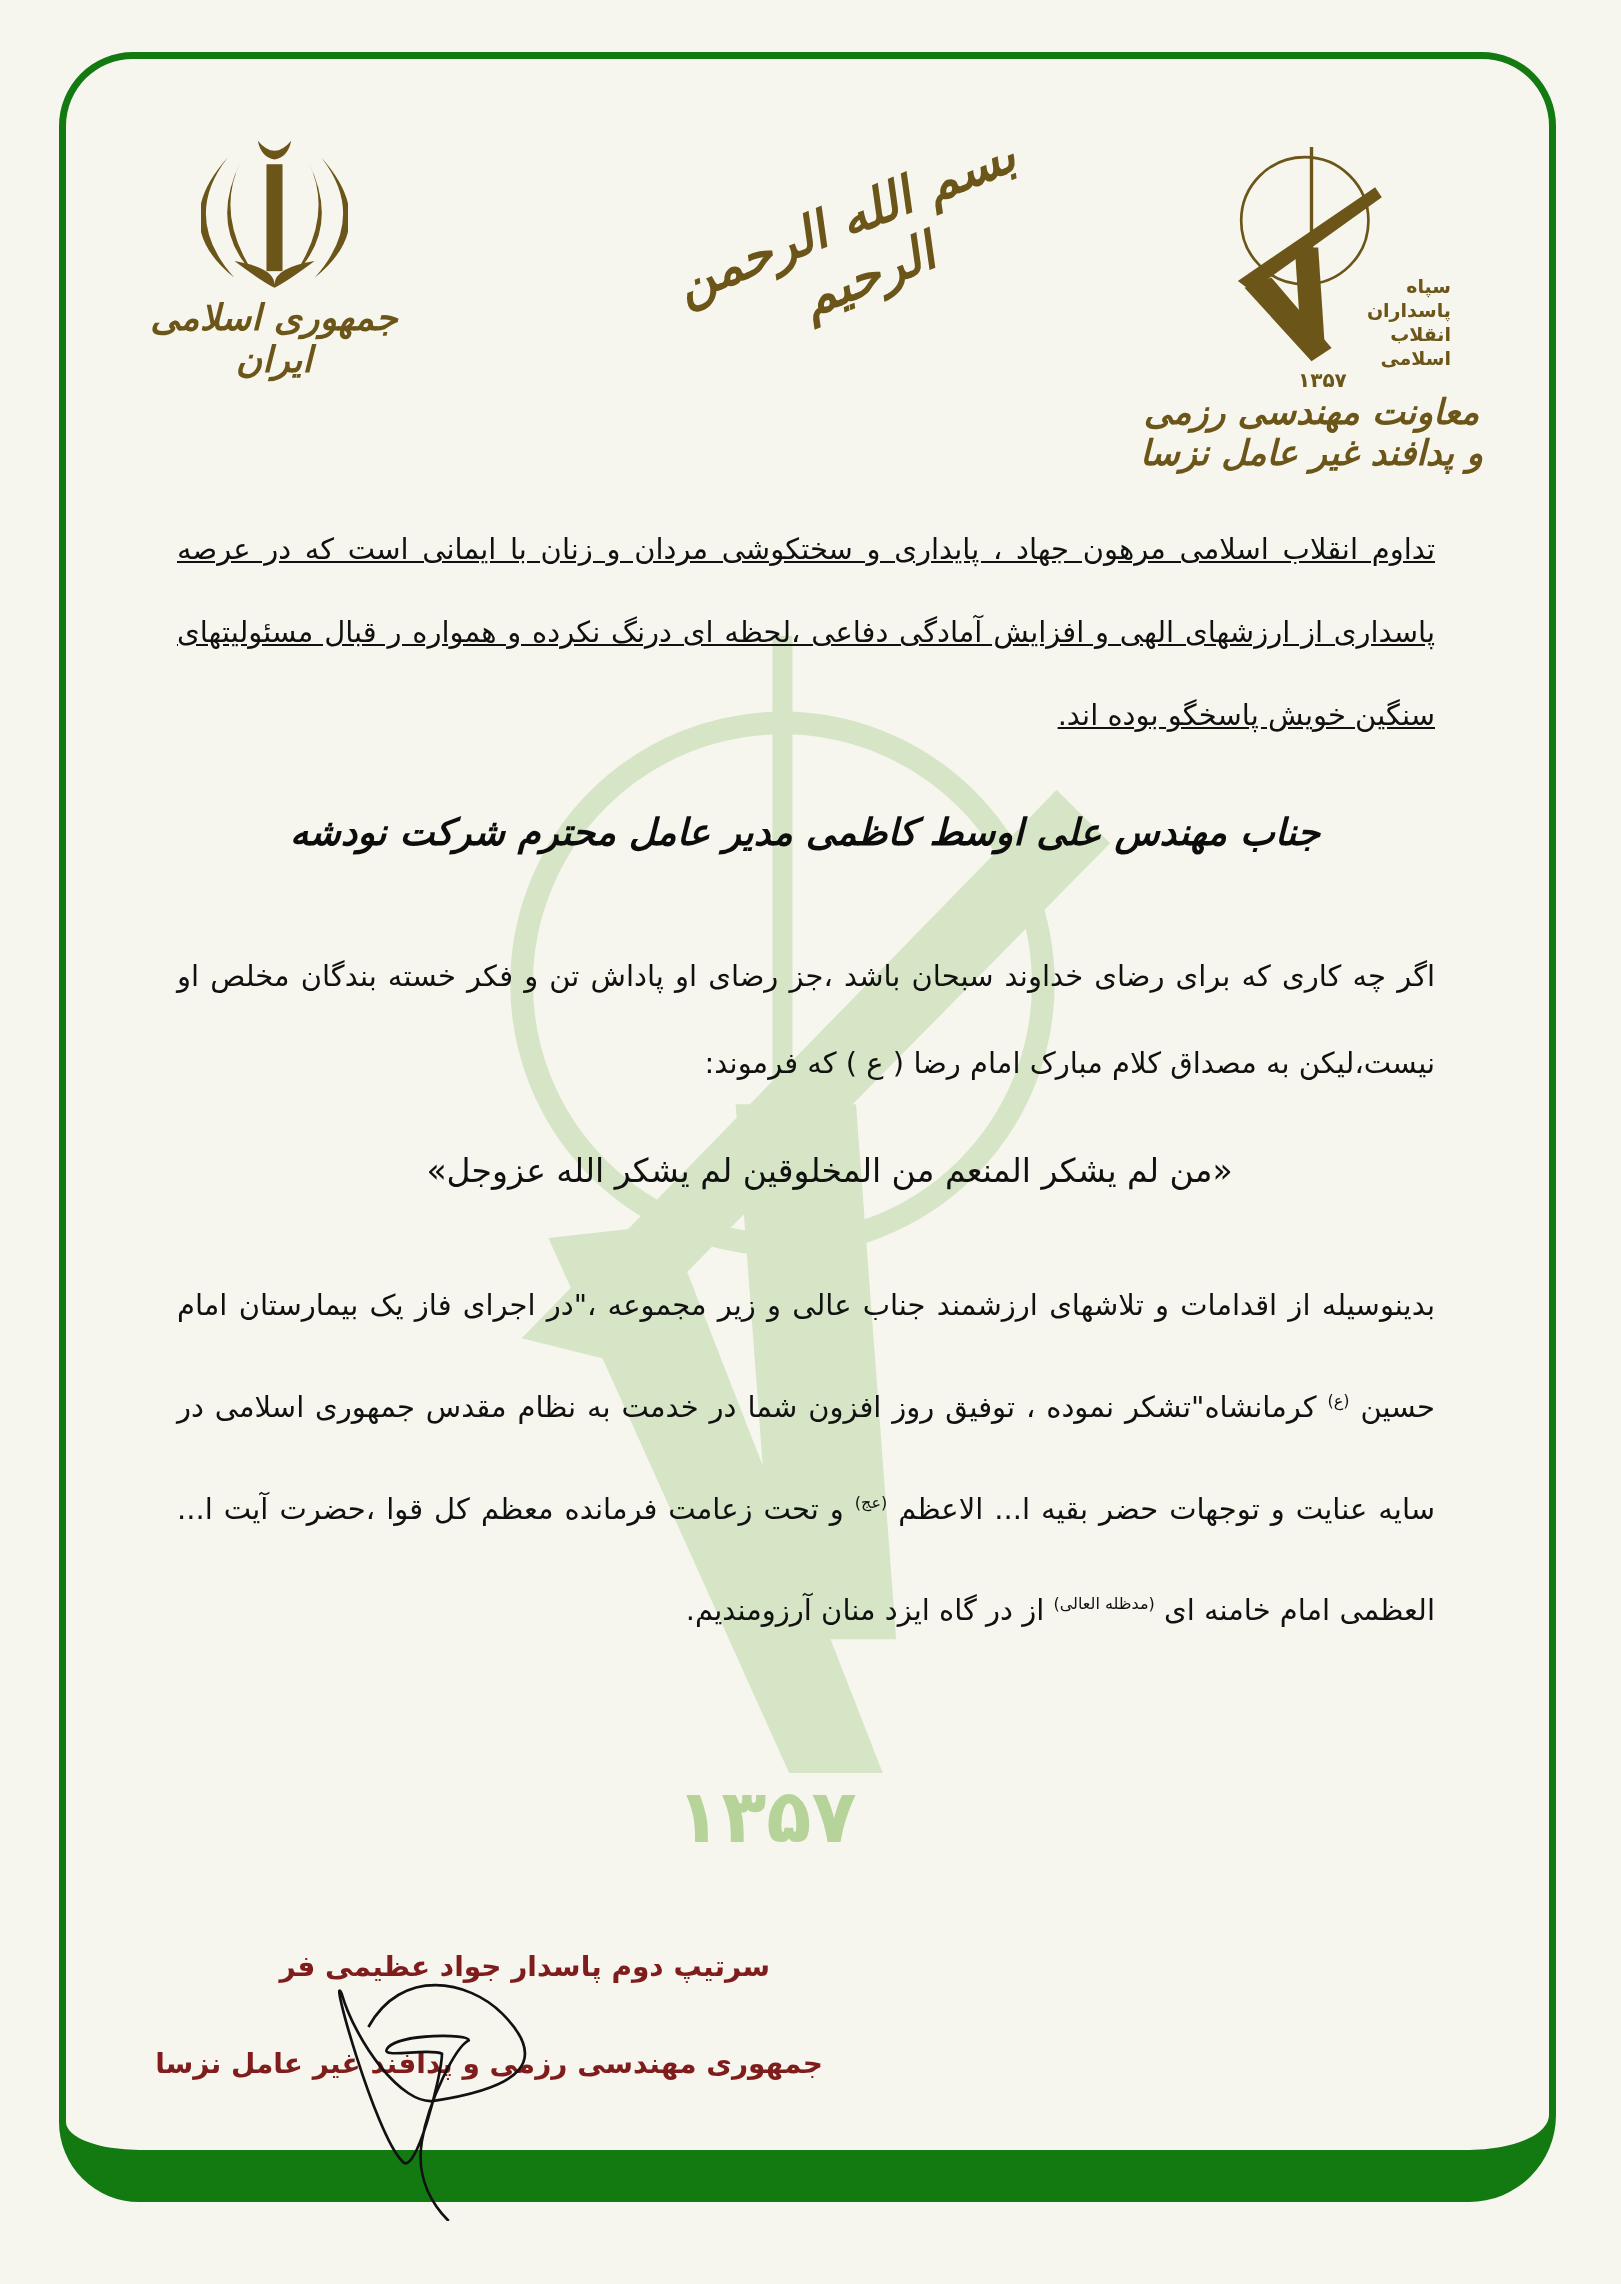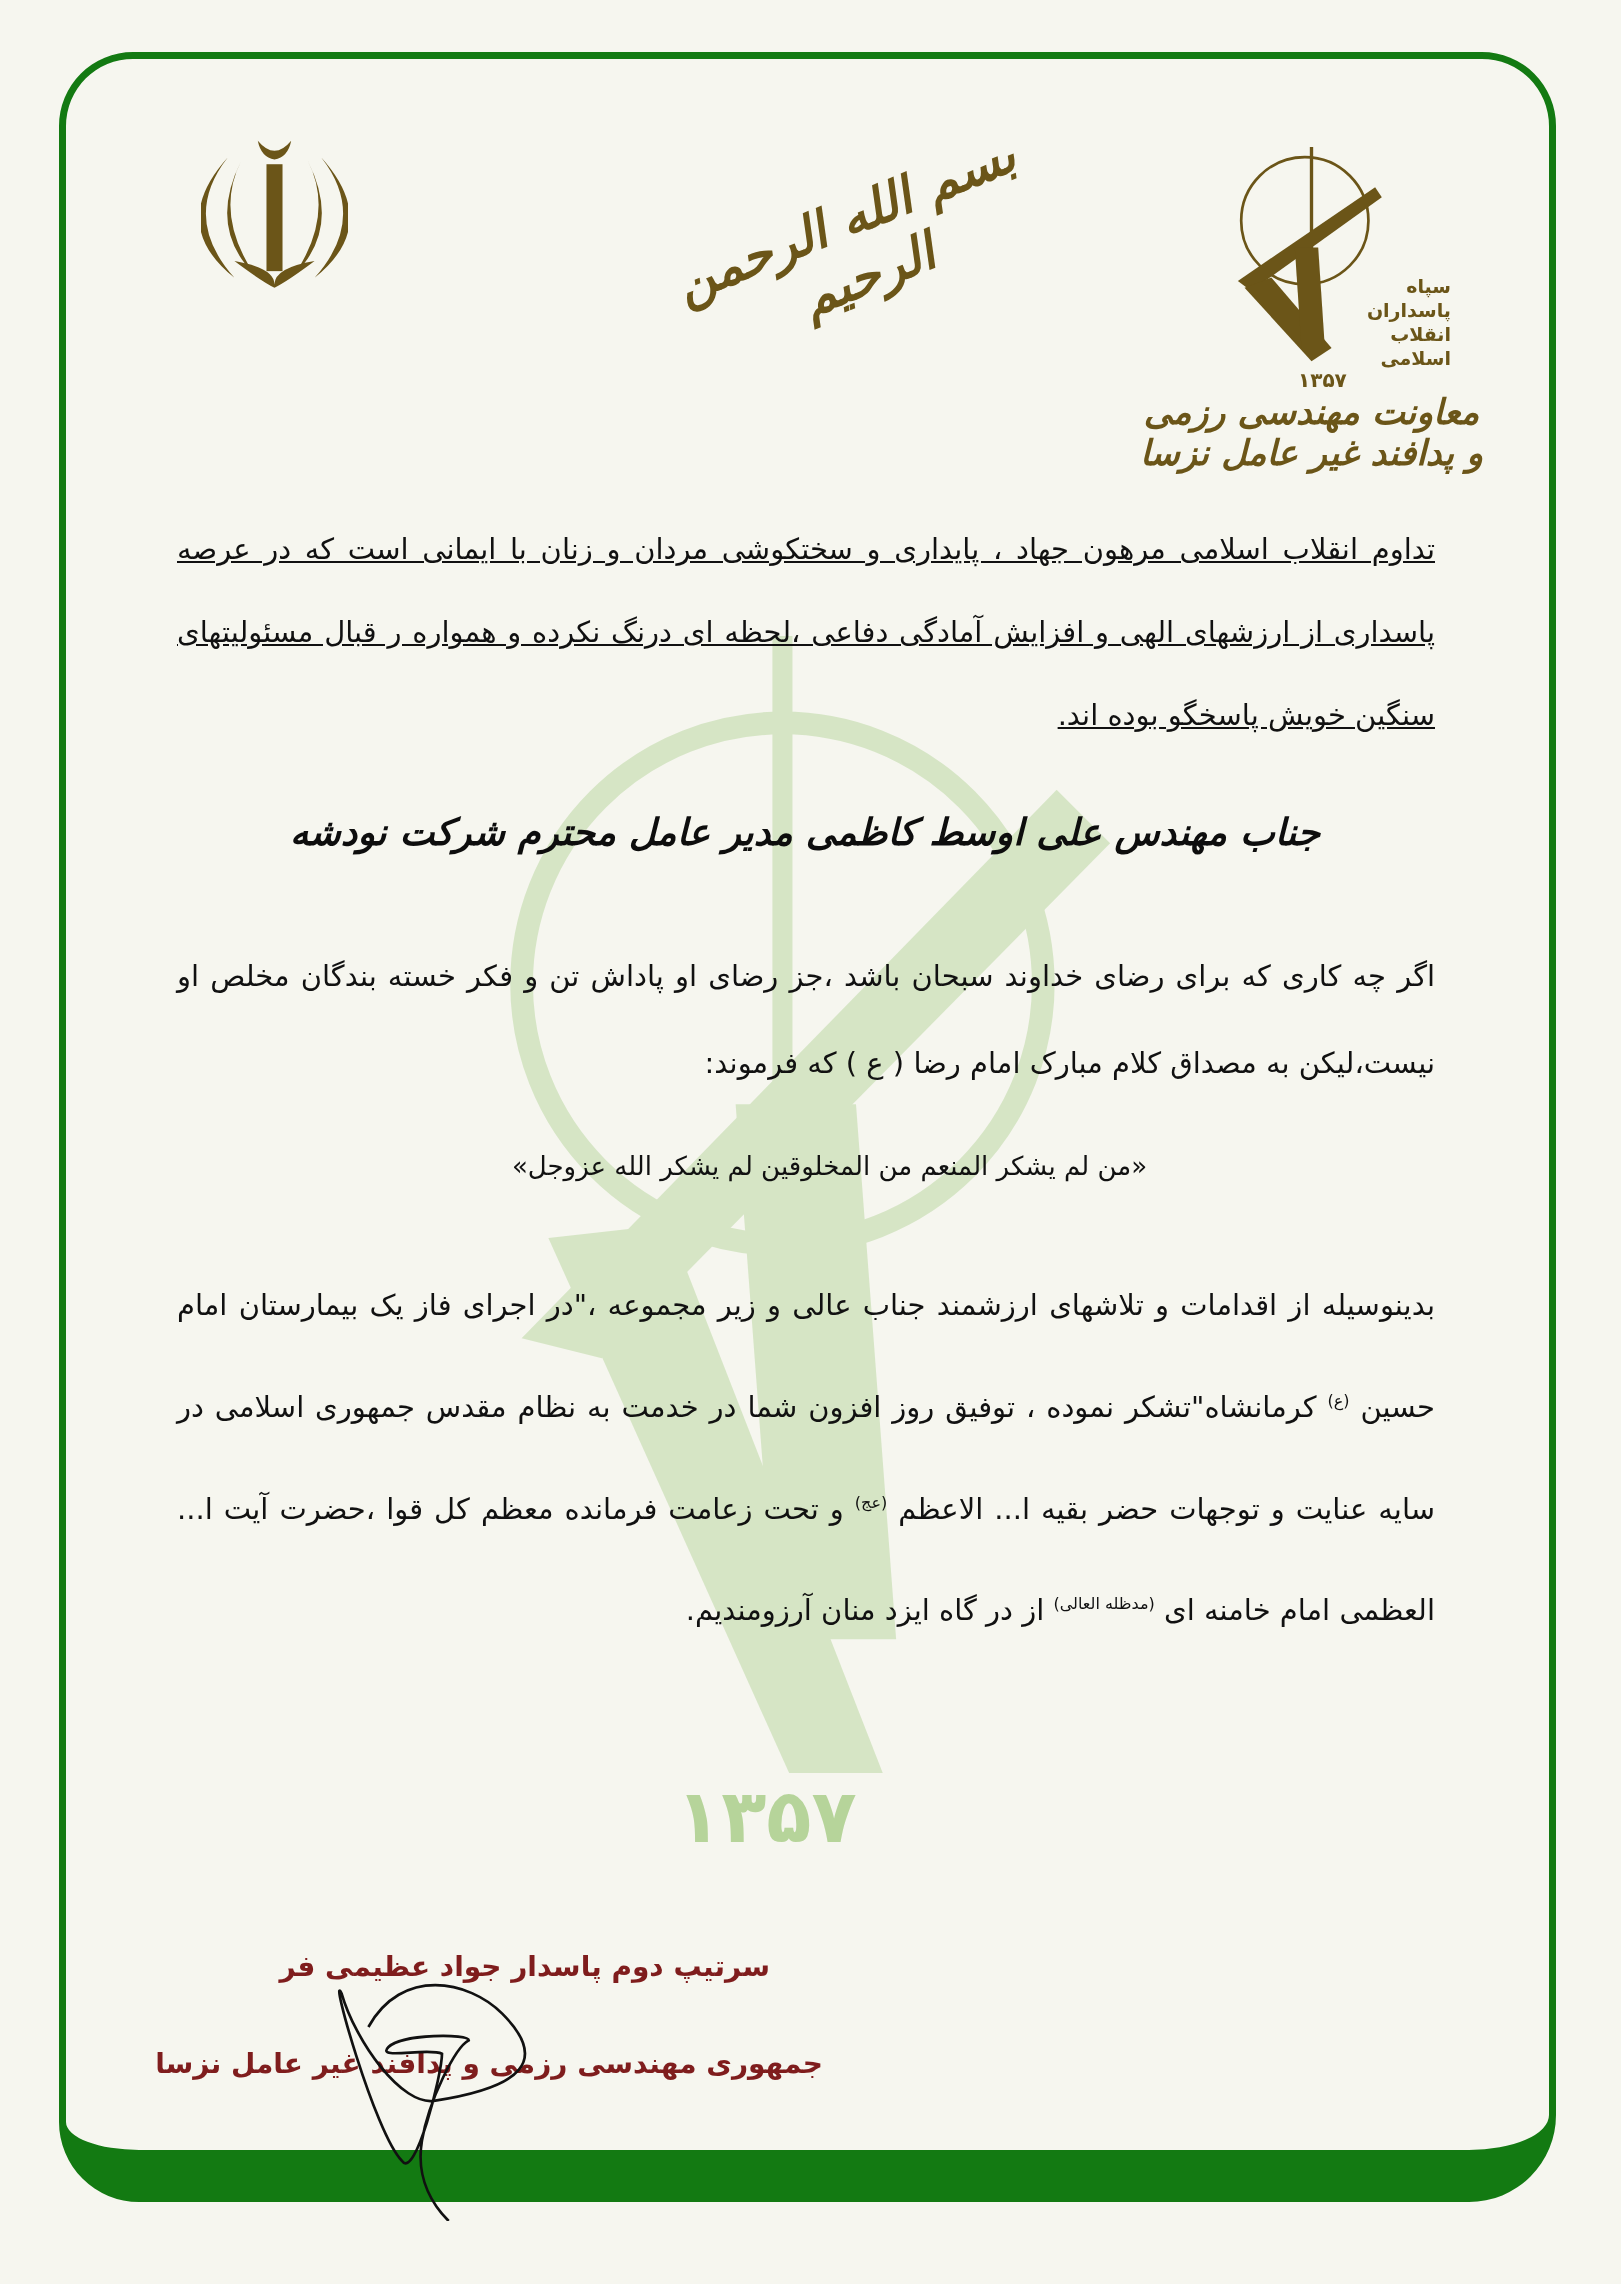--- a/index.html
+++ b/index.html
@@ -58,21 +58,21 @@
   .para1 { top: 508px; line-height: 83px; text-decoration: underline; }
   .addressee {
     position: absolute; right: 188px; top: 810px; width: 1258px;
     direction: rtl; text-align: center;
     font-family: "DejaVu Serif", serif; font-weight: bold; font-style: italic;
     font-size: 37px; color: #0d0d0d;
   }
   .para2 { top: 933px; line-height: 87px; }
   .quote {
     position: absolute; left: 361px; width: 937px; top: 1151px;
-    direction: rtl; text-align: center; font-size: 26px; color: #111;
+    direction: rtl; text-align: center; font-size: 33px; color: #111;
   }
   .para3 { top: 1258px; line-height: 95px; }
   .sup { font-size: 16px; vertical-align: super; }
   .signatory {
     position: absolute; left: 134px; width: 702px; direction: rtl; text-align: right;
     font-weight: bold; color: #7f1d1d;
   }
   .sig-name { top: 1950px; font-size: 28px; left: 221px; width: 549px; }
   .sig-title { top: 2047px; font-size: 28px; left: 147px; width: 676px; }
   .signature { position: absolute; left: 268px; top: 1940px; width: 348px; height: 281px; }
@@ -96,20 +96,21 @@
 <div class="logo emblem-iran">
   <svg width="147" height="154" viewBox="0 0 220 230">
     <path d="M85 10 q25 30 50 0 q-5 25 -25 28 q-20 -3 -25 -28z" fill="#6b5518"></path>
     <rect x="98" y="45" width="24" height="160" fill="#6b5518"></rect>
     <path d="M60 40 q-40 80 20 170 q-70 -70 -20 -170z" fill="#6b5518"></path>
     <path d="M160 40 q40 80 -20 170 q70 -70 20 -170z" fill="#6b5518"></path>
     <path d="M40 35 q-70 90 10 180 q-100 -80 -10 -180z" fill="#6b5518"></path>
     <path d="M180 35 q70 90 -10 180 q100 -80 10 -180z" fill="#6b5518"></path>
     <path d="M50 190 q60 10 60 35 q0 -25 60 -35 q-40 30 -60 40 q-20 -10 -60 -40z" fill="#6b5518"></path>
   </svg>
+  <div class="cap">جمهوری اسلامی ایران</div>
 </div>
 
 <div class="logo basmala">
   <div class="txt">بسم الله الرحمن الرحیم</div>
 </div>
 
 <div class="logo irgc">
   <svg width="161" height="221" viewBox="0 0 240 330">
     <circle cx="110" cy="110" r="95" fill="none" stroke="#6b5518" stroke-width="4"></circle>
     <path d="M120 0 L120 160" stroke="#6b5518" stroke-width="5"></path>

